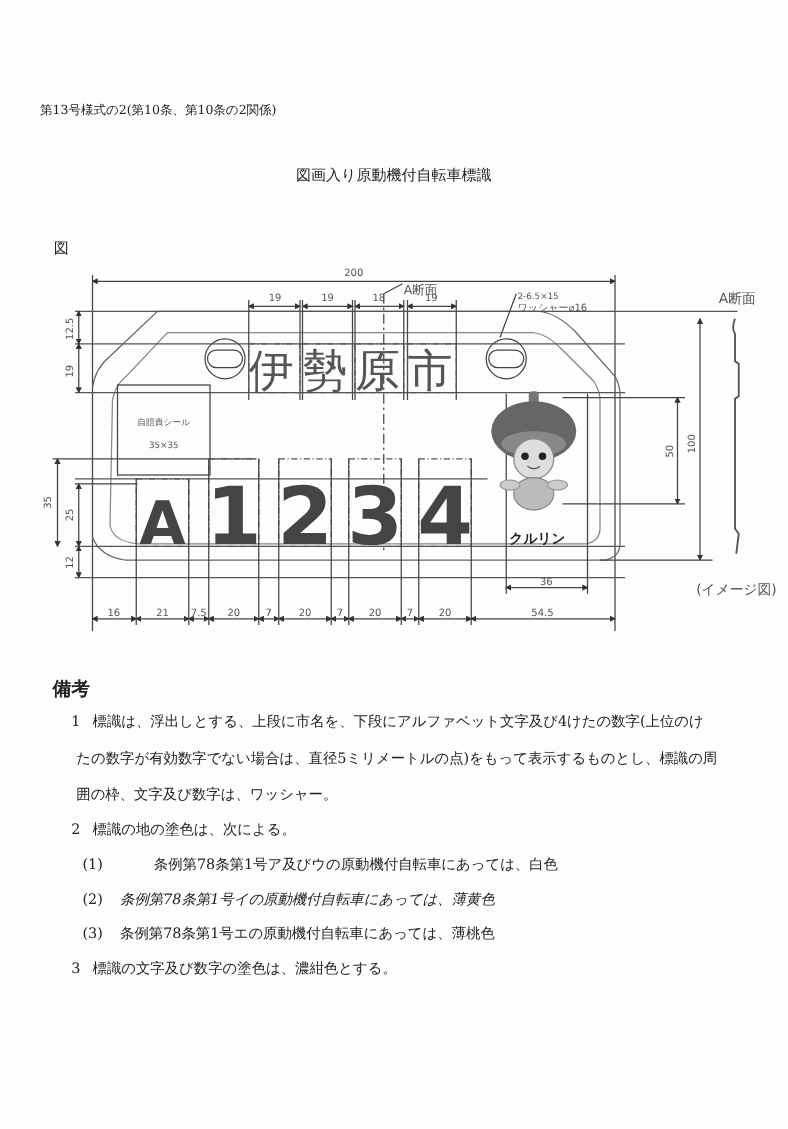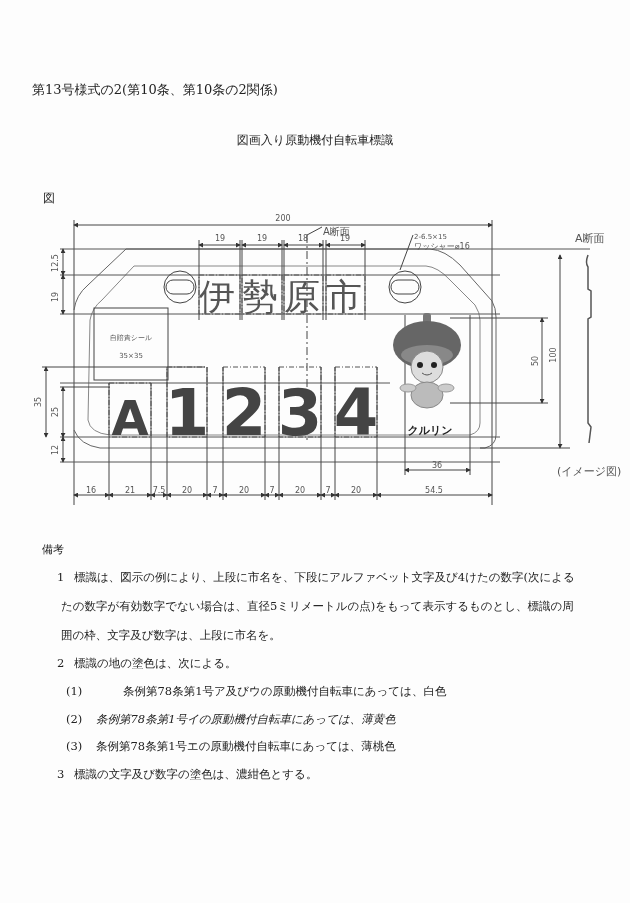--- a/index.html
+++ b/index.html
@@ -1,23 +1,23 @@
 <!DOCTYPE html>
 <html><head>
 <meta charset="utf-8">
 <style>
   html, body { margin:0; padding:0; background:#fdfdfd; }
   body { width:630px; height:903px; position:relative; overflow:hidden;
          font-family:"DejaVu Serif","Liberation Serif",serif; color:#222; }
   .abs { position:absolute; white-space:nowrap; }
-  .form-id { left:32px; top:81px; font-size:13px;text-align:center; }
+  .form-id { left:32px; top:81px; font-size:10px;text-align:center; }
   .title { left:0; width:630px; text-align:center; top:132px; font-size:12px; }
   .fig-label { left:43px; top:190px; font-size:12px; }
   .drawing { position:absolute; left:30px; top:205px; width:600px; height:300px; }
-  .notes-title { left:42px; top:542px; font-size:11px; }
+  .notes-title { left:42px; top:542px; font-size:15px;font-weight:bold; }
   .note { font-size:11.5px; }
   .draw-text { font-family:"DejaVu Sans","Liberation Sans",sans-serif; fill:#555; }
 </style>
 </head>
 <body>
 
 <div class="abs form-id">第13号様式の2(第10条、第10条の2関係)</div>
 <div class="abs title">図画入り原動機付自転車標識</div>
 <div class="abs fig-label">図</div>
 
@@ -194,23 +194,23 @@
     <text x="293" y="30" style="font-size:10px;">A断面</text>
     <text x="545" y="37" style="font-size:11px;">A断面</text>
     <text x="527" y="270" style="font-size:11px;">(イメージ図)</text>
   </g>
 </svg>
 </div>
 
 <div class="abs notes-title">備考</div>
 
 <div class="abs note" style="left:57px;top:570px;">1</div>
-<div class="abs note" style="left:74px;top:570px;">標識は、図示の例により、上段に市名を、下段にアルファベット文字及び4けたの数字(次による</div>
+<div class="abs note" style="left:74px;top:570px;">標識は、浮出しとする、上段に市名を、下段にアルファベット文字及び4けたの数字(上位のけ</div>
 <div class="abs note" style="left:61px;top:599px;text-align:right;">たの数字が有効数字でない場合は、直径5ミリメートルの点)をもって表示するものとし、標識の周</div>
-<div class="abs note" style="left:61px;top:628px;">囲の枠、文字及び数字は、上段に市名を。</div>
+<div class="abs note" style="left:61px;top:628px;">囲の枠、文字及び数字は、ワッシャー。</div>
 
 <div class="abs note" style="left:57px;top:656px;">2</div>
 <div class="abs note" style="left:74px;top:656px;">標識の地の塗色は、次による。</div>
 
 <div class="abs note" style="left:66px;top:684px;">(1)</div>
 <div class="abs note" style="left:96px;top:684px;margin-left:27px;">条例第78条第1号ア及びウの原動機付自転車にあっては、白色</div>
 <div class="abs note" style="left:66px;top:712px;">(2)</div>
 <div class="abs note" style="left:96px;top:712px;font-style:italic;">条例第78条第1号イの原動機付自転車にあっては、薄黄色</div>
 <div class="abs note" style="left:66px;top:739px;">(3)</div>
 <div class="abs note" style="left:96px;top:739px;">条例第78条第1号エの原動機付自転車にあっては、薄桃色</div>

